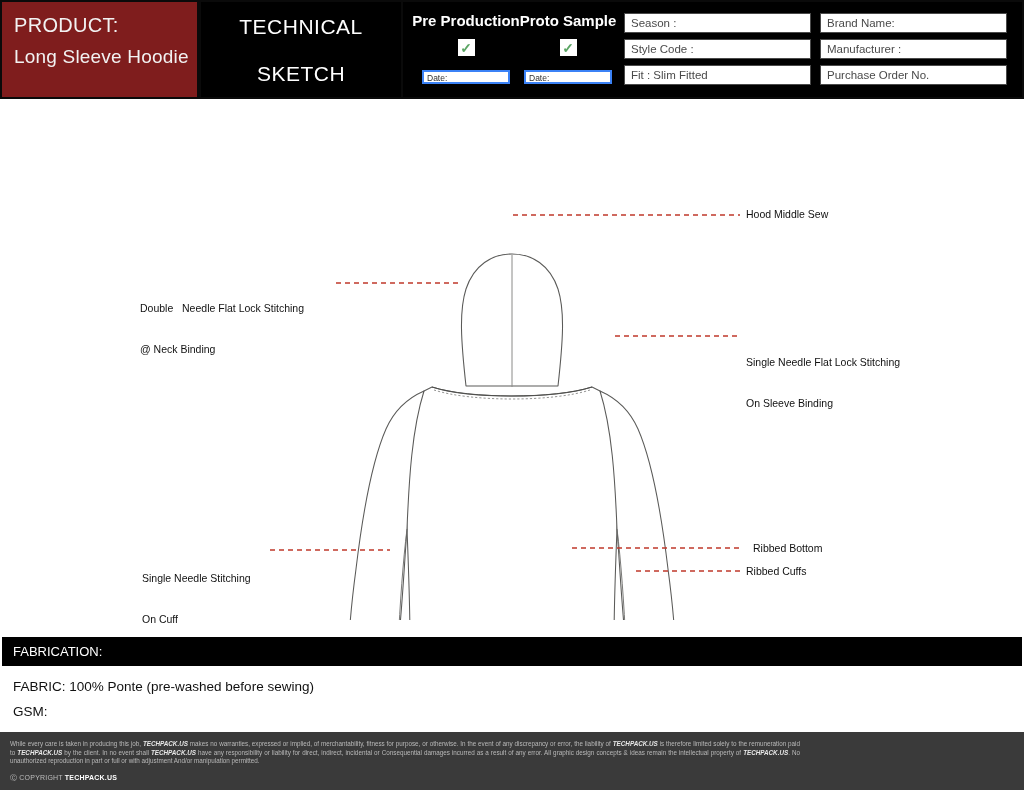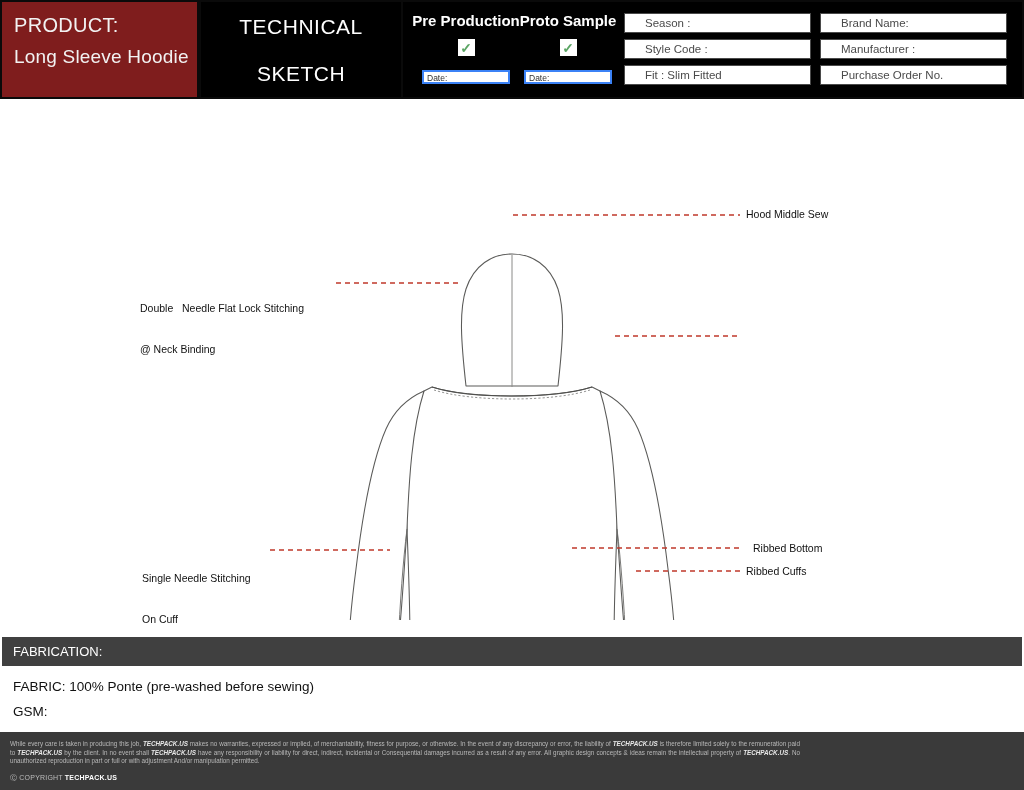--- a/index.html
+++ b/index.html
@@ -40,38 +40,38 @@
   .date-box {
     position: absolute; top: 68px; width: 88px; height: 14px;
     background: #fff; border: 2px solid #3b82f6;
     font-size: 8.5px; color: #333; padding-left: 3px; line-height: 12px;
   }
 
   .field {
     position: absolute; height: 20px; background: #fff;
     border: 1px solid #4a4a4a;
     font-size: 11.5px; color: #4a4a4a;
-    padding-left: 20px; line-height: 18px;
+    padding-left: 6px; line-height: 18px;
   }
 
   
   .sketch-area { position: absolute; left: 0; top: 99px; width: 1024px; height: 521px; background: #fff; }
   svg.garment { position: absolute; left: 0; top: 0; }
 
   .callout {
     position: absolute; font-size: 10.5px; color: #111; line-height: 13.5px;
     white-space: pre;
   }
   .callout.right { text-align: left; }
   .callout.left { text-align: left; }
 
   
   .fab-bar {
     position: absolute; left: 2px; top: 637px; width: 1020px; height: 29px;
-    background: #404040; color: #fff;
+    background: #000000; color: #fff;
     font-size: 13px; line-height: 29px; padding-left: 11px;
   }
   .fab-body { position: absolute; left: 2px; top: 666px; width: 1020px; height: 62px; background: #fff; }
   .fab-body .l1 { position: absolute; left: 11px; top: 13px; font-size: 13.5px; color: #111; }
   .fab-body .l2 { position: absolute; left: 11px; top: 38px; font-size: 13.5px; color: #111; }
 
   
   .footer { position: absolute; left: 0; top: 732px; width: 1024px; height: 58px; background: #3a3a3a; }
   .legal { position: absolute; left: 10px; top: 8px; width: 790px; color: #b9b9b9; font-size: 6.3px; line-height: 8.6px; text-align: justify; }
   .legal b { color: #e8e8e8; font-style: italic; font-weight: bold; }
@@ -195,20 +195,24 @@
       </g>
     </svg>
 
     <div class="callout right" style="left:746px; top:109px;">Hood Middle Sew</div>
 
     <div class="callout left" style="left:140px; top:176px;">
       <div>Double   Needle Flat Lock Stitching</div>
       <div>@ Neck Binding</div>
     </div>
 
+    <div class="callout right" style="left:746px; top:230px;">
+      <div>Single Needle Flat Lock Stitching</div>
+      <div>On Sleeve Binding</div>
+    </div>
 
     <div class="callout left" style="left:142px; top:446px;">
       <div>Single Needle Stitching</div>
       <div>On Cuff</div>
     </div>
 
     <div class="callout right" style="left:746px; top:443px;margin-left:7px;">Ribbed Bottom</div>
 
     <div class="callout right" style="left:746px; top:466px;">Ribbed Cuffs</div>
   </div>

